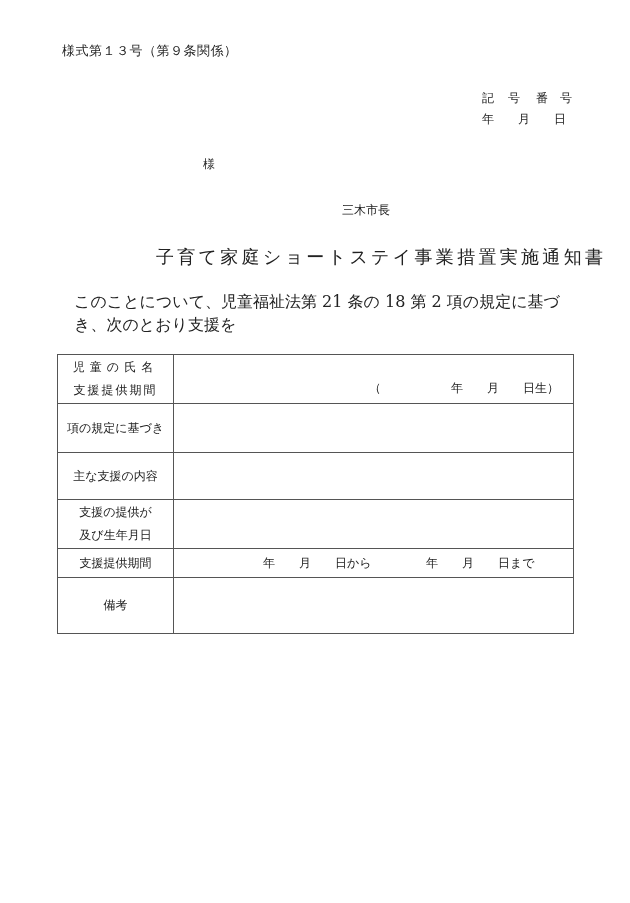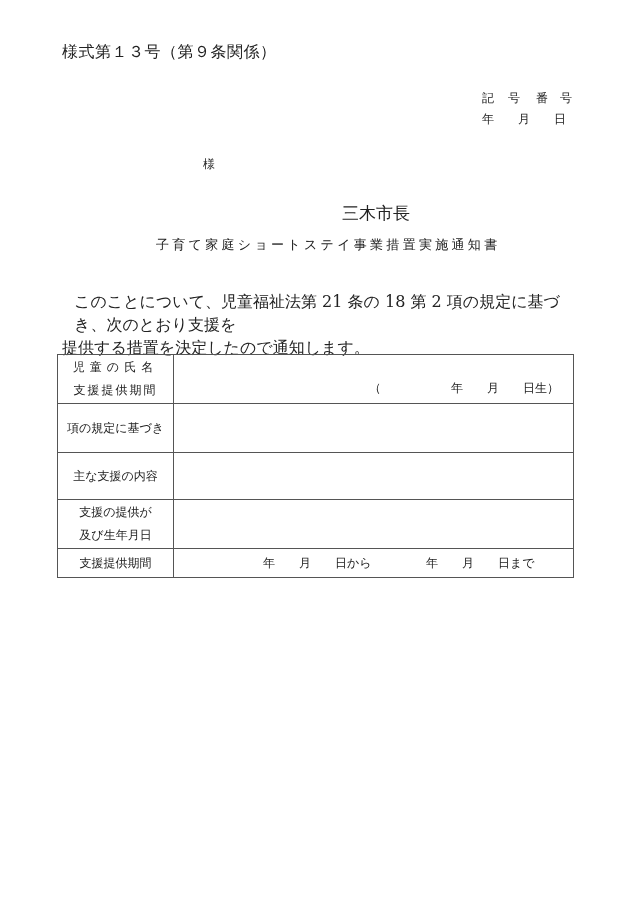--- a/index.html
+++ b/index.html
@@ -11,35 +11,35 @@
       width: 630px;
       height: 903px;
       position: relative;
       overflow: hidden;
       font-family: "DejaVu Serif", "Liberation Serif", serif;
       color: #222222;
       font-size: 12px;
     }
     .abs { position: absolute; white-space: nowrap; }
 
-    #form-number { left: 62px; top: 42px; font-size: 16px; letter-spacing: 0.5px; }
+    #form-number { left: 62px; top: 42px; font-size: 13px; letter-spacing: 0.5px; }
 
     #doc-number-block { left: 482px; top: 90px; font-size: 12px; }
     #doc-number-block .line { height: 21px; display: flex; }
     #doc-number-block .line span { display: inline-block; }
     .sp1 { width: 26px; }
     .sp2 { width: 28px; }
     .sp3 { width: 24px; }
 
     #addressee { left: 203px; top: 156px; font-size: 12px; }
-    #issuer { left: 342px; top: 202px; font-size: 17px; }
+    #issuer { left: 342px; top: 202px; font-size: 12px; }
 
     #doc-title {
-      left: 156px; top: 236px;
-      font-size: 13px; letter-spacing: 3.3px; font-family: Liberation Serif, serif;
+      left: 156px; top: 245px;
+      font-size: 18px; letter-spacing: 3.3px; font-family: Liberation Serif, serif;
     }
 
     #body-text {
       left: 62px; top: 290px; width: 520px;
       font-size: 16px; line-height: 23px;
       white-space: normal;
     }
     #body-text .indent { padding-left: 12px; }
 
     #form-table {
@@ -113,21 +113,20 @@
   </div>
 </div>
 
 <div id="addressee" class="abs">様</div>
 <div id="issuer" class="abs">三木市長</div>
 
 <div id="doc-title" class="abs">子育て家庭ショートステイ事業措置実施通知書</div>
 
 <div id="body-text" class="abs">
   <div class="indent">このことについて、児童福祉法第 21 条の 18 第 2 項の規定に基づき、次のとおり支援を</div>
-  <div>提供する措置を決定したので通知します。</div>
 </div>
 
 <table id="form-table">
   <tbody>
       <tr class="r1">
     <td class="label">
       <div class="spaced-label">児童の氏名</div>
       <div style="letter-spacing:2px">支援提供期間</div>
     </td>
     <td class="value">
@@ -160,14 +159,18 @@
       <div class="period-line">
         <span class="p-y">年</span>
         <span class="p-m">月</span>
         <span class="p-from">日から</span>
         <span class="p-y">年</span>
         <span class="p-m">月</span>
         <span>日まで</span>
       </div>
     </td>
   </tr>
+  <tr class="r6">
+    <td class="label">備考</td>
+    <td class="value"></td>
+  </tr>
 </tbody>
   </table>
 
 </body></html>

